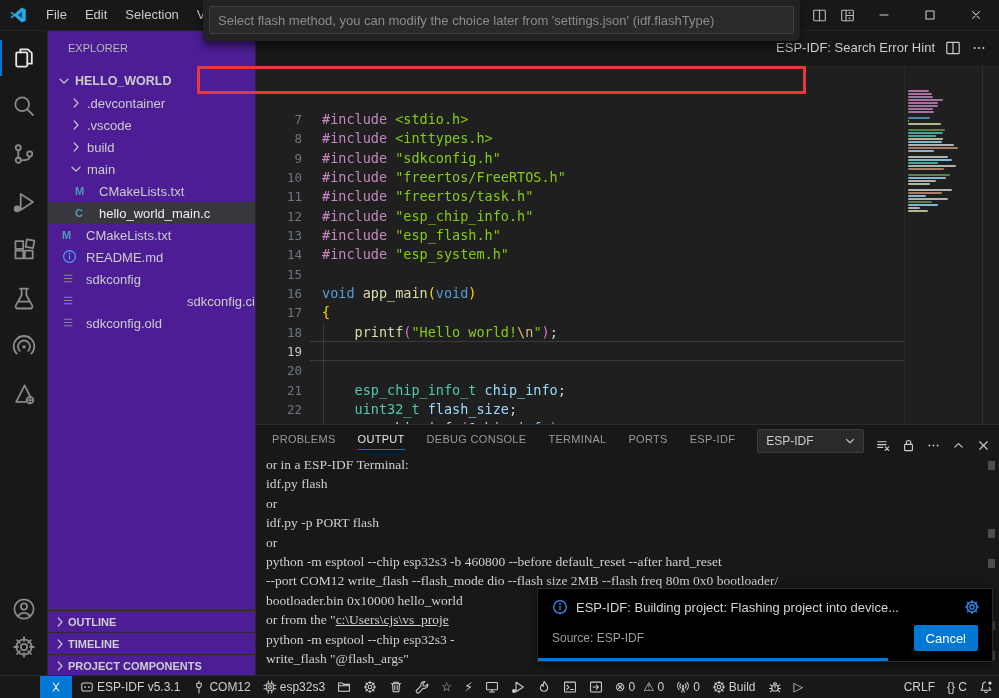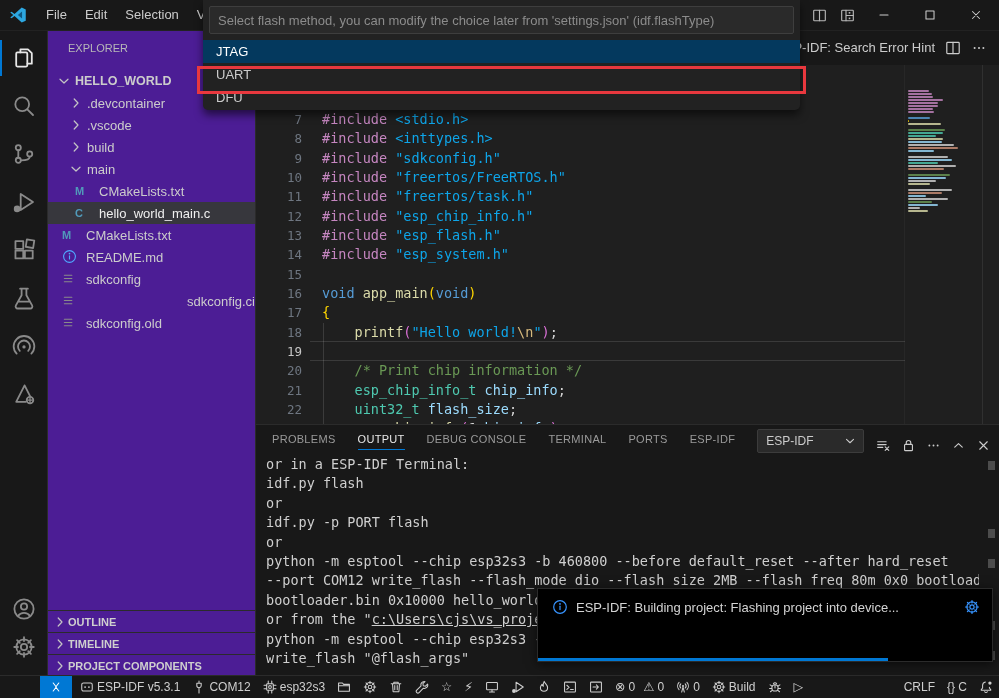--- a/index.html
+++ b/index.html
@@ -56,42 +56,42 @@
   .editor-actions .icon svg{width:16px;height:16px;}
   .hint-label{font-size:13px;}
   .code-area{position:absolute;left:0;right:0;top:35px;bottom:0;background:#1f1f1f;overflow:hidden;
     font-family:"DejaVu Sans Mono","Liberation Mono",monospace;font-size:13.5px;}
   .code-line{position:absolute;left:0;right:94px;height:19.33px;line-height:19.33px;white-space:pre;}
   .code-line .ln{position:absolute;left:0;width:46px;text-align:right;color:#6e7681;font-size:12.5px;}
   .code-line .code-text{position:absolute;left:66px;top:0;}
   .code-line.current .ln{color:#c6c6c6;}
   .code-line.current::after{content:"";position:absolute;left:54px;right:0;top:-1px;bottom:0;
     border-top:1px solid rgba(255,255,255,.12);border-bottom:1px solid rgba(255,255,255,.12);}
-  .t-pp{color:#C586C0}.t-str{color:#0ea5e9}.t-esc{color:#D7BA7D}.t-kw{color:#569CD6}.t-fn{color:#DCDCAA}
+  .t-pp{color:#C586C0}.t-str{color:#84cc16}.t-esc{color:#D7BA7D}.t-kw{color:#569CD6}.t-fn{color:#DCDCAA}
   .t-ty{color:#4EC9B0}.t-vr{color:#9CDCFE}.t-cmt{color:#6A9955}.t-pl{color:#D4D4D4}.t-b1{color:#FFD700}.t-b2{color:#DA70D6}
   .indent-guide{position:absolute;left:67px;top:258px;height:101px;width:1px;background:#3b3b3b;}
   .minimap{position:absolute;right:16px;top:0;bottom:0;width:78px;border-left:1px solid rgba(255,255,255,.04);}
   .minimap-bars{position:absolute;left:3px;top:25px;right:4px;}
   .mm-row{height:2px;margin-bottom:1px;border-radius:1px;opacity:.8;}
   .editor-scrollbar{position:absolute;right:0;top:0;bottom:0;width:16px;border-left:1px solid #303030;}
 
   
   .panel{position:absolute;left:256px;top:424px;right:0;bottom:22px;background:#181818;border-top:1px solid #2b2b2b;}
   .panel-bar{display:flex;align-items:flex-end;height:28px;padding:0 8px 0 16px;}
   .ptab{font-size:11px;letter-spacing:.3px;color:#9a9a9a;margin-right:22px;height:28px;line-height:28px;position:relative;white-space:nowrap;}
   .ptab.active{color:#e7e7e7;}
   .ptab.active::after{content:"";position:absolute;left:0;right:0;bottom:3px;height:1px;background:#0078d4;}
   .channel-select{margin-left:auto;width:146px;height:22px;background:#2a2a2a;border:1px solid #3c3c3c;border-radius:2px;
     display:flex;align-items:center;justify-content:space-between;padding:0 6px 0 8px;font-size:12px;color:#ccc;}
   .channel-select .icon svg{width:14px;height:14px;}
   .panel-actions{display:flex;align-items:center;gap:10px;margin-left:12px;color:#ccc;}
   .panel-actions .icon svg{width:15px;height:15px;}
   .panel-content{position:absolute;left:10px;right:20px;top:30px;bottom:0;overflow:hidden;
     font-family:"DejaVu Sans Mono","Liberation Mono",monospace;font-size:13.5px;color:#cfcfcf;}
-  .out-line{height:19.4px;line-height:19.4px;white-space:pre;}
+  .out-line{height:19.4px;line-height:19.4px;white-space:pre;font-family:Liberation Serif, serif;}
   .out-link{text-decoration:underline;}
   .panel-scrollmark{position:absolute;right:4px;width:7px;height:9px;background:rgba(140,140,140,.45);}
 
   
   .statusbar{position:absolute;left:0;right:0;bottom:0;height:22px;background:#181818;border-top:1px solid #2b2b2b;
     display:flex;justify-content:space-between;font-size:12px;color:#cfcfcf;z-index:6;}
   #sb-left,#sb-right{display:flex;align-items:center;height:22px;padding-left:40px;}
   .sb-item{display:flex;align-items:center;gap:4px;padding:0 6px;height:22px;white-space:nowrap;}
   .sb-item .icon svg{width:14px;height:14px;}
   .sb-item .uni{font-size:12.5px;}
@@ -423,21 +423,21 @@
           <div class="code-line" style="top: 102.99px;"><span class="ln">10</span><span class="code-text"><span class="t-pp">#include </span><span class="t-str">"freertos/FreeRTOS.h"</span></span></div>
           <div class="code-line" style="top: 122.32px;"><span class="ln">11</span><span class="code-text"><span class="t-pp">#include </span><span class="t-str">"freertos/task.h"</span></span></div>
           <div class="code-line" style="top: 141.65px;"><span class="ln">12</span><span class="code-text"><span class="t-pp">#include </span><span class="t-str">"esp_chip_info.h"</span></span></div>
           <div class="code-line" style="top: 160.98px;"><span class="ln">13</span><span class="code-text"><span class="t-pp">#include </span><span class="t-str">"esp_flash.h"</span></span></div>
           <div class="code-line" style="top: 180.31px;"><span class="ln">14</span><span class="code-text"><span class="t-pp">#include </span><span class="t-str">"esp_system.h"</span></span></div>
           <div class="code-line" style="top: 199.64px;"><span class="ln">15</span><span class="code-text"></span></div>
           <div class="code-line" style="top: 218.97px;"><span class="ln">16</span><span class="code-text"><span class="t-kw">void</span><span class="t-pl"> </span><span class="t-fn">app_main</span><span class="t-b1">(</span><span class="t-kw">void</span><span class="t-b1">)</span></span></div>
           <div class="code-line" style="top: 238.3px;"><span class="ln">17</span><span class="code-text"><span class="t-b1">{</span></span></div>
           <div class="code-line" style="top: 257.63px;"><span class="ln">18</span><span class="code-text"><span class="t-pl">    </span><span class="t-fn">printf</span><span class="t-b2">(</span><span class="t-str">"Hello world!</span><span class="t-esc">\n</span><span class="t-str">"</span><span class="t-b2">)</span><span class="t-pl">;</span></span></div>
           <div class="code-line current" style="top: 276.96px;"><span class="ln">19</span><span class="code-text"></span></div>
-          <div class="code-line" style="top: 296.29px;"><span class="ln">20</span><span class="code-text"><span class="t-pl">    </span><span class="t-cmt">/* Print chip information */</span></span></div>
+          <div class="code-line" style="top: 296.29px;"><span class="ln">20</span></div>
           <div class="code-line" style="top: 315.62px;"><span class="ln">21</span><span class="code-text"><span class="t-pl">    </span><span class="t-ty">esp_chip_info_t</span><span class="t-pl"> </span><span class="t-vr">chip_info</span><span class="t-pl">;</span></span></div>
           <div class="code-line" style="top: 334.95px;"><span class="ln">22</span><span class="code-text"><span class="t-pl">    </span><span class="t-ty">uint32_t</span><span class="t-pl"> </span><span class="t-vr">flash_size</span><span class="t-pl">;</span></span></div>
           <div class="code-line" style="top: 354.28px;"><span class="ln">23</span><span class="code-text"><span class="t-pl">    </span><span class="t-fn">esp_chip_info</span><span class="t-b2">(</span><span class="t-pl">&amp;</span><span class="t-vr">chip_info</span><span class="t-b2">)</span><span class="t-pl">;</span></span></div>
         </div>
       <div class="minimap">
           <div class="minimap-bars" id="minimap-bars">
             <div class="mm-row" style="width: 20.7px; background: rgb(197, 134, 192);"></div>
             <div class="mm-row" style="width: 24.15px; background: rgb(197, 134, 192);"></div>
             <div class="mm-row" style="width: 25.3px; background: rgb(197, 134, 192);"></div>
             <div class="mm-row" style="width: 34.5px; background: rgb(197, 134, 192);"></div>
@@ -765,25 +765,20 @@
             </span>
           </span>
         </div>
       </div>
   </div>
 
   <div class="quickpick">
     <div class="qp-input-wrap">
       <input class="qp-input" value="" placeholder="Select flash method, you can modify the choice later from 'settings.json' (idf.flashType)" style="">
     </div>
-    <div class="qp-list">
-      <div class="qp-item focused">JTAG</div>
-      <div class="qp-item">UART</div>
-      <div class="qp-item">DFU</div>
-    </div>
   </div>
   <div class="annotation-box"></div>
 
   <div class="notification">
     <div class="ntf-row1">
       <span class="icon">
           <svg viewBox="0 0 16 16">
             <circle cx="8" cy="8" r="6.3"></circle>
             <path d="M8 7.2v3.4"></path>
             <circle cx="8" cy="4.9" r="0.9" fill="currentColor" stroke="none"></circle>
@@ -791,18 +786,22 @@
         </span>
       <span class="ntf-msg">ESP-IDF: Building project: Flashing project into device...</span>
       <span class="icon ntf-gear">
           <svg viewBox="0 0 16 16">
             <circle cx="8" cy="8" r="2.1"></circle>
             <circle cx="8" cy="8" r="5.1"></circle>
             <path d="M8 1.5v2.5M8 12v2.5M1.5 8H4M12 8h2.5M3.4 3.4l1.8 1.8M10.8 10.8l1.8 1.8M12.6 3.4l-1.8 1.8M5.2 10.8l-1.8 1.8"></path>
           </svg>
         </span>
     </div>
+    <div class="ntf-row2">
+      <span class="ntf-source">Source: ESP-IDF</span>
+      <button class="ntf-cancel">Cancel</button>
+    </div>
     <div class="ntf-progress-track">
       <div class="ntf-progress" id="ntf-progress" style="width: 77%;"></div>
     </div>
   </div>
 
 </div>
 
 </body></html>

